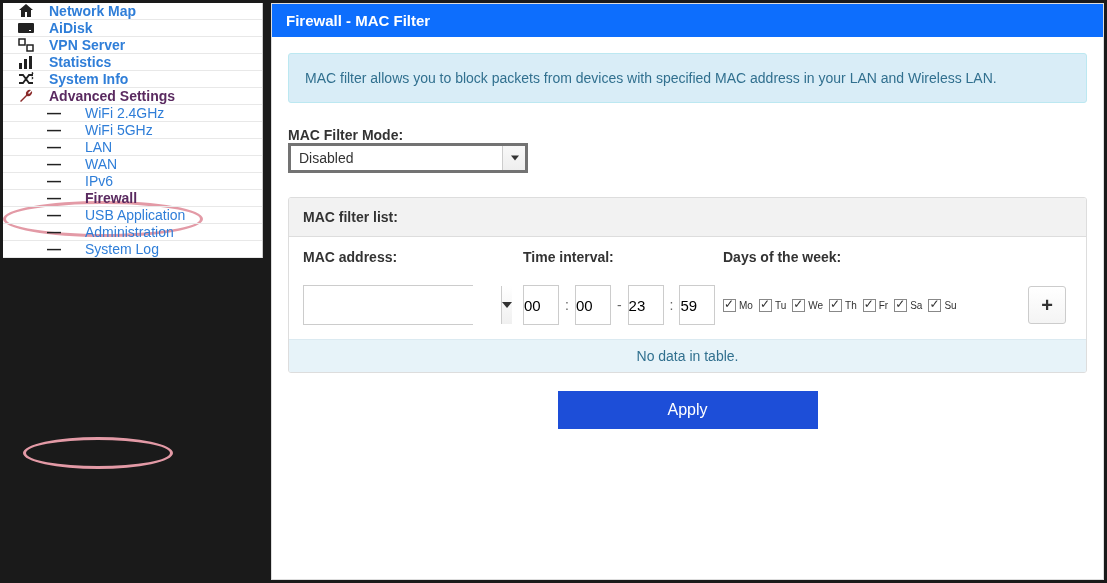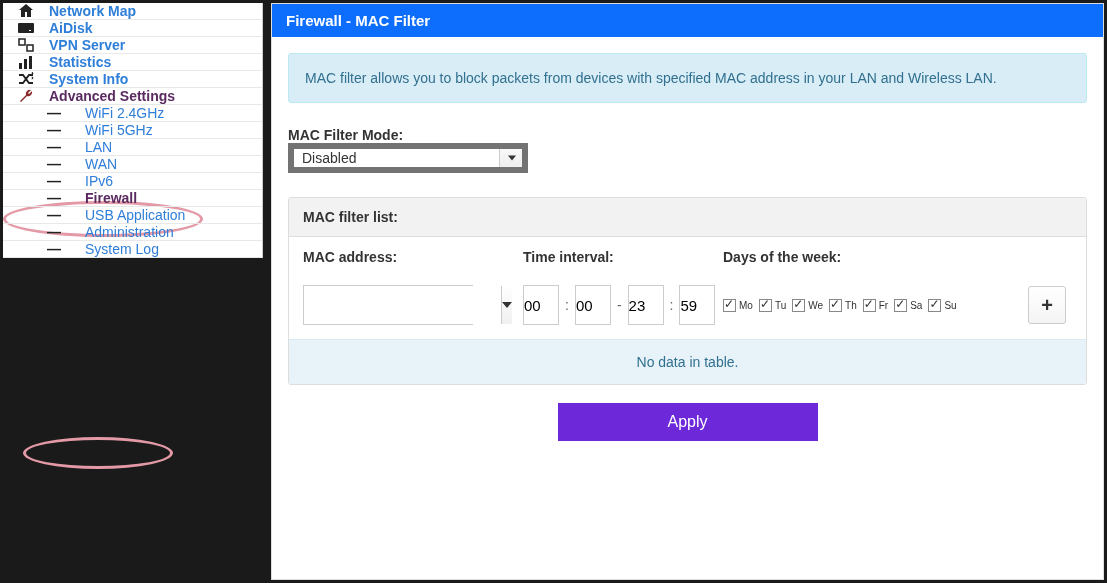--- a/index.html
+++ b/index.html
@@ -125,21 +125,21 @@
     line-height: 1.45;
   }
   .form-row {
     display: flex;
     align-items: flex-start;
     margin-top: 24px;
     flex-direction: column;
   }
   .form-row label { font-weight: bold; width: 400px; }
   .select {
-    border: 6px solid #737373;
+    border: 3px solid #737373;
     background: #fff;
     height: 30px;
     width: 240px;
     padding: 0 24px 0 8px;
     position: relative;
     display: flex;
     align-items: center;
     cursor: pointer;
   }
   .select::after {
@@ -208,25 +208,25 @@
   }
   .chk::after{
     content:"✓"; position:absolute; top:-3px; left:0; font-size:12px; color:#333;
   }
   .add-btn {
     width:38px; height:38px; border:1px solid #ccc; background:linear-gradient(#fff,#f4f4f4);
     display:flex; align-items:center; justify-content:center; cursor:pointer; border-radius:3px;
     font-size:20px; font-weight:bold; color:#333;
   }
   .empty {
-    background:#e7f3f9; color:#31708f; text-align:center; padding:14px; border-top:1px solid #dbeaf1;
+    background:#e7f3f9; color:#31708f; text-align:center; padding:8px; border-top:1px solid #dbeaf1;
   }
   .apply-row { display:flex; justify-content:center; margin-top:18px;}
   .apply-btn {
-    background:#6d28d9; color:#fff; border:0; padding:10px 0; width:260px; font-size:16px; cursor:pointer;
+    background:#1d4ed8; color:#fff; border:0; padding:10px 0; width:260px; font-size:16px; cursor:pointer;
   }
   .sidebar-wrap { position: relative; width:260px;}
 </style>
 </head>
 <body>
 
 <div class="app">
 
   <div class="sidebar-wrap">
     <div class="circle-mark circle1"></div>

